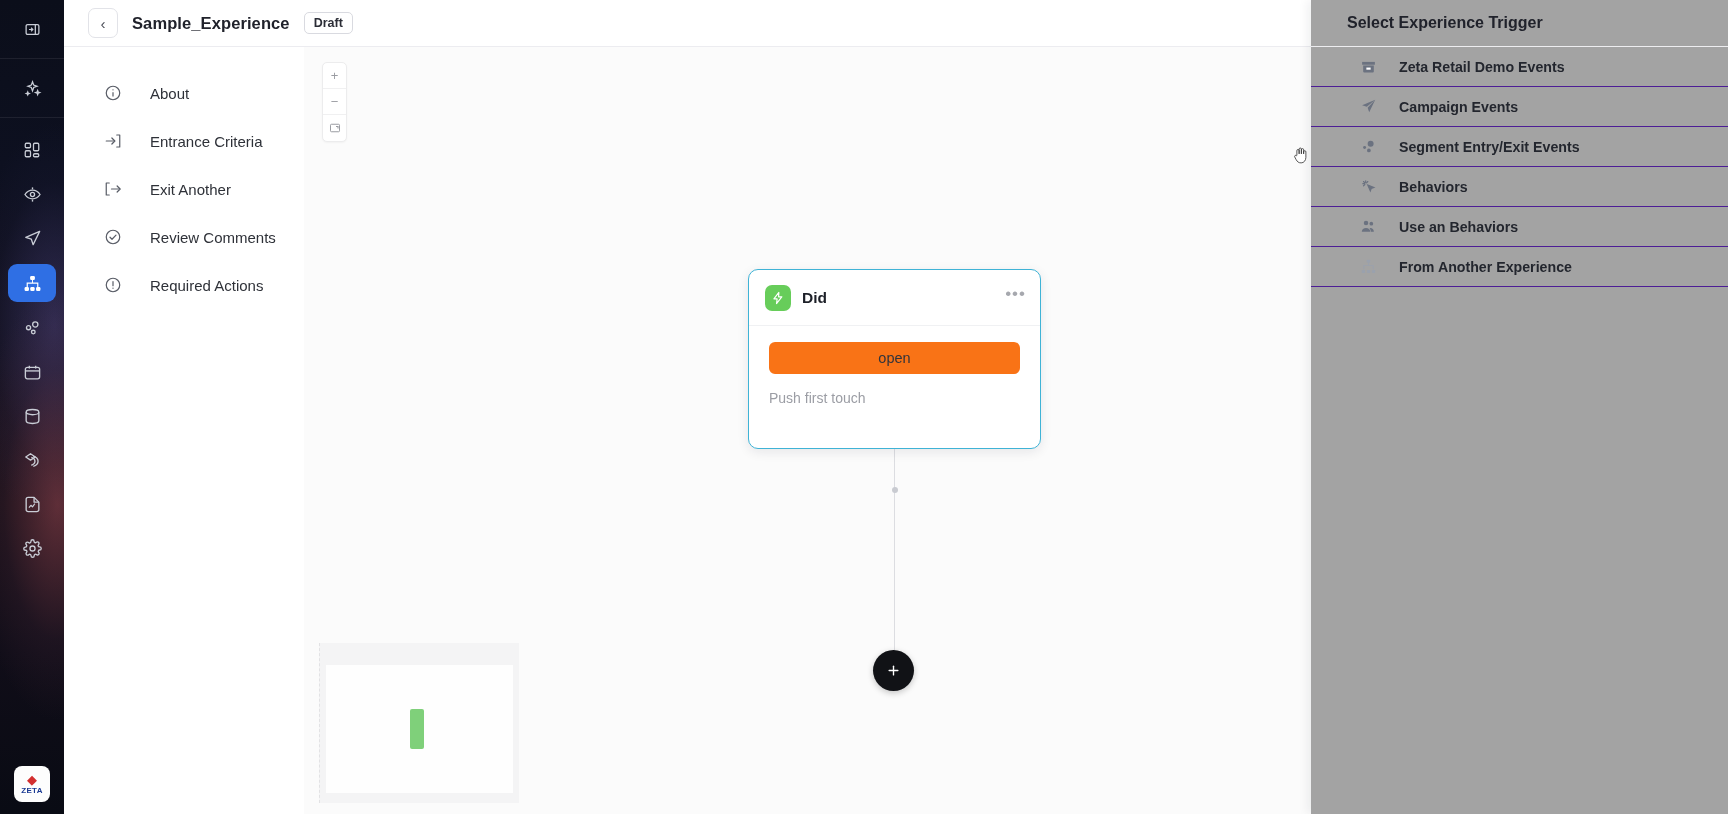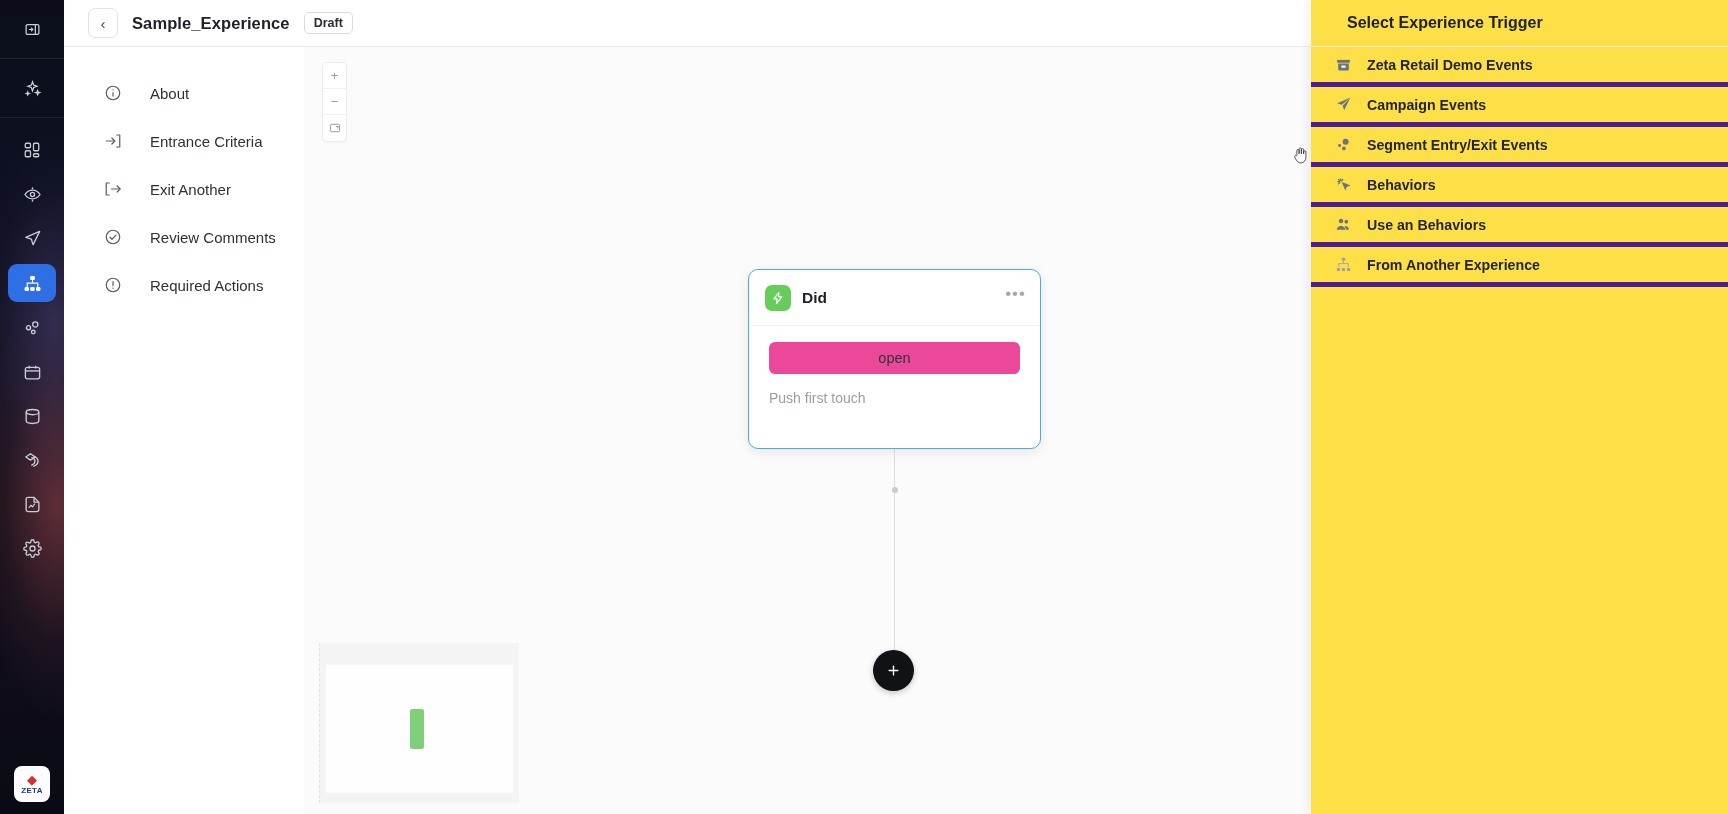--- a/index.html
+++ b/index.html
@@ -121,21 +121,21 @@
     background:#67cd5a; display:flex; align-items:center; justify-content:center;
     color:#fff;
   }
   #node-title { margin-left: 11px; font-size: 15.5px; font-weight: 700; color:#1d2028; }
   #node-menu {
     position:absolute; right: 14px; top: 18px;
     font-size: 17px; color:#a6a8ae; cursor:pointer; letter-spacing:1px; line-height: 12px;
   }
   #node-body { padding: 16px 20px 0; }
   #node-chip {
-    height: 32px; background:#ec4899; border-radius: 6px;
+    height: 32px; background:#f97316; border-radius: 6px;
     display:flex; align-items:center; justify-content:center;
     font-size: 14.5px; color:#31343c;
   }
   #node-sub { margin-top: 16px; font-size: 14px; color:#9b9da4; }
 
   #connector {
     position:absolute; left: 590px; top: 396px;
     width: 1px; height: 220px; background:#dcdde1;
   }
   #connector-dot {
@@ -164,32 +164,32 @@
   #minimap-node {
     position:absolute; left: 84px; top: 44px;
     width: 14px; height: 40px; border-radius: 2px;
     background:#7fd07a;
   }
 
   
   #trigger-panel {
     position:absolute; left: 1311px; top: 0;
     width: 417px; height: 814px;
-    background:#fde047;
+    background:#a3a3a3;
     box-shadow: -3px 0 10px rgba(20,25,40,0.07);
   }
   #trigger-title {
     height: 47px; display:flex; align-items:center;
     padding-left: 36px; font-size: 16px; font-weight: 700; color:#20222b;
     border-bottom: 1px solid #ededf0;
   }
   .trigger-item {
     height: 40px; display:flex; align-items:center;
-    padding-left: 23px; gap: 14px;
-    border-bottom: 5px solid #4c1d95; cursor:pointer;
+    padding-left: 48px; gap: 21px;
+    border-bottom: 1px solid #4c1d95; cursor:pointer;
   }
   .trigger-item .tg-ico {
     width: 19px; height: 19px; flex:0 0 19px;
     display:flex; align-items:center; justify-content:center; color:#6b7280;
   }
   .trigger-item .tg-lbl { font-size: 14.2px; font-weight: 700; color:#23262e; }
 
   
   #hand-cursor {
     position:absolute; left: 1292px; top: 145px;

